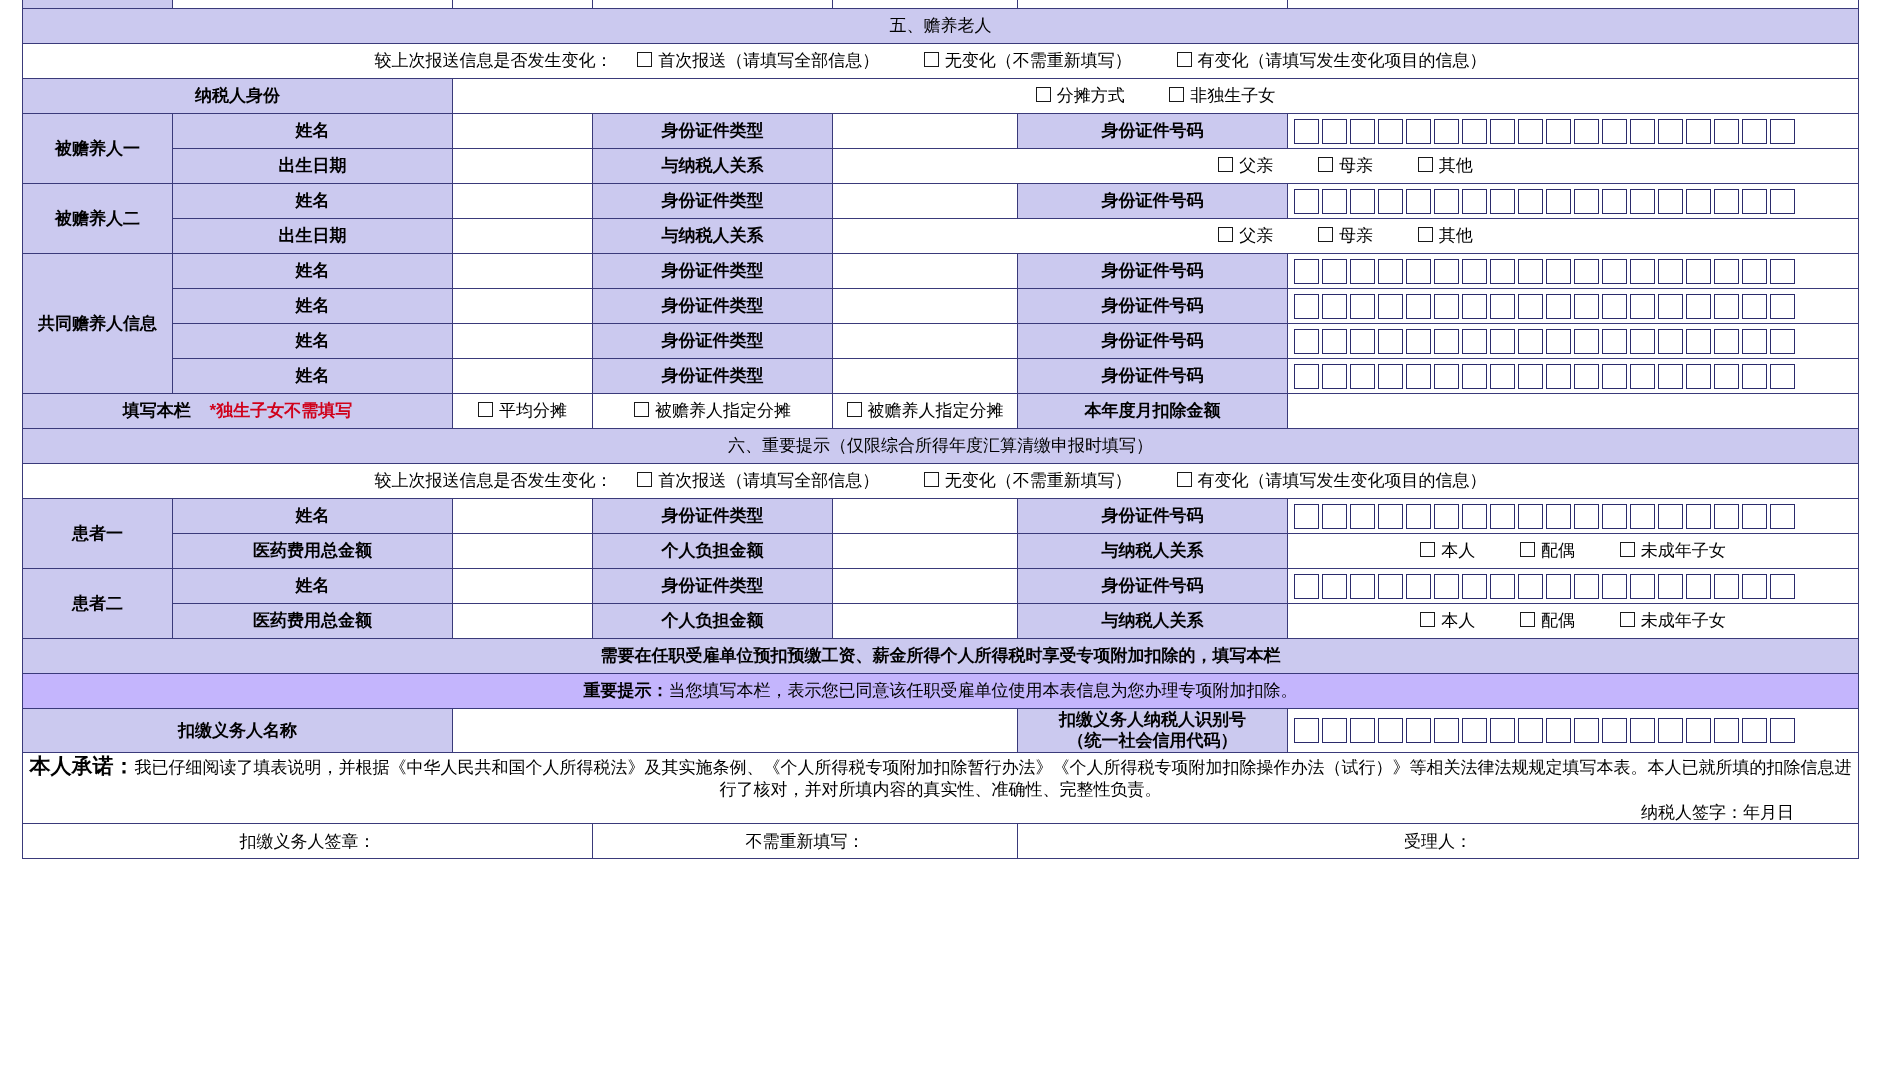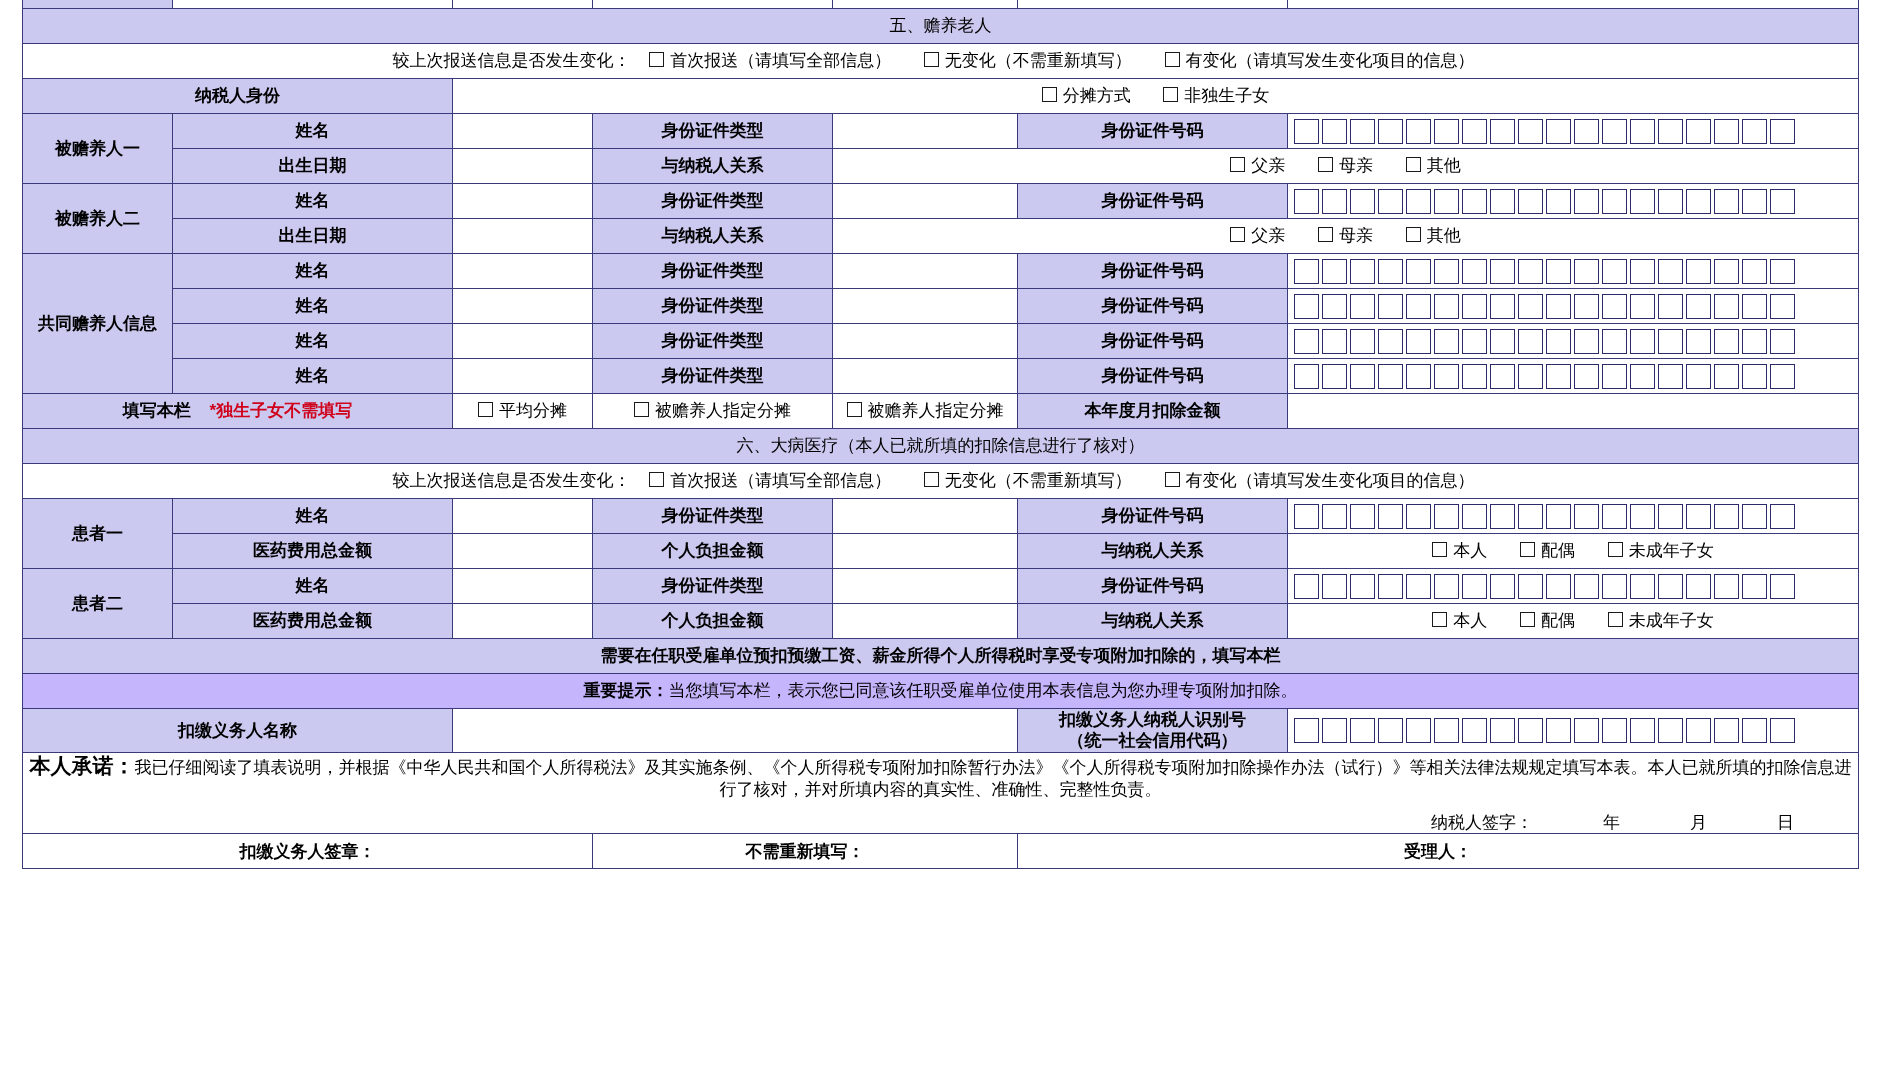--- a/index.html
+++ b/index.html
@@ -7,28 +7,28 @@
   #page{width:1882px;height:1066px;position:relative;overflow:hidden;background:#fff;}
   table.form{border-collapse:collapse;width:1836px;margin:0 22px;table-layout:fixed;}
   table.form td{border:1px solid #3a3a7a;font-size:17px;text-align:center;vertical-align:middle;padding:0 4px;height:34px;line-height:1.25;}
   .hdr{background:#cbc9ef;font-weight:normal;font-size:19px;height:36px;}
   .lbl{background:#cbc9ef;font-weight:bold;}
   .white{background:#ffffff;}
   .red{color:#d0021b;}
   .boxes{display:flex;gap:3px;justify-content:flex-start;align-items:center;padding-left:2px;}
   .boxes span{display:inline-block;width:23px;height:23px;border:1px solid #2b2b6b;background:#fff;}
   .chk{display:inline-block;width:13px;height:13px;border:1px solid #1a1a1a;margin-right:6px;vertical-align:-1px;background:#fff;}
-  .opt{display:inline-block;margin:0 14px;white-space:nowrap;}
+  .opt{display:inline-block;margin:0 20px;white-space:nowrap;}
   .band{background:#cbc9ef;font-weight:bold;font-size:22px;height:46px;}
   .band2{background:#c4b5fd;font-size:20px;height:44px;text-align:right;padding-right:10px;}
   .band2 b{font-weight:bold;}
   .pledge{background:#ffffff;text-align:left;font-size:17px;padding:8px 10px;line-height:1.65;height:auto;}
   .pledge .big{font-size:21px;font-weight:bold;}
-  .sign-row td{height:40px;text-align:left;padding-left:8px;font-size:17px;background:#fff;font-weight:bold;}
-  .sig-line{display:flex;justify-content:flex-end;gap:70px;padding-right:60px;margin-top:12px;font-size:17px;}
+  .sign-row td{height:40px;text-align:left;padding-left:8px;font-size:17px;background:#fff;}
+  .sig-line{display:flex;justify-content:flex-end;padding-right:60px;margin-top:2px;font-size:17px;}
   .two-line{font-size:15px;line-height:1.25;}
 </style>
 </head>
 <body>
 
 <div id="page">
 
   <table class="form">
     <colgroup>
       <col style="width:150px">
@@ -280,21 +280,21 @@
         <span class="red" style="margin-left:14px">*独生子女不需填写</span>
       </td>
       <td class="white"><i class="chk"></i><span>平均分摊</span></td>
       <td class="white"><i class="chk"></i><span>被赡养人指定分摊</span></td>
       <td class="white"><i class="chk"></i><span>被赡养人指定分摊</span></td>
       <td class="lbl">本年度月扣除金额</td>
       <td class="white"></td>
     </tr>
 
     <tr>
-      <td class="hdr" colspan="7">六、大病医疗（本人已就所填的扣除信息进行了核对）</td>
+      <td class="hdr" colspan="7">六、重要提示（仅限综合所得年度汇算清缴申报时填写）</td>
     </tr>
 
     <tr>
       <td class="white" colspan="7">
         <span>较上次报送信息是否发生变化：</span>
         <span class="opt"><i class="chk"></i><span>首次报送（请填写全部信息）</span></span>
         <span class="opt"><i class="chk"></i><span>无变化（不需重新填写）</span></span>
         <span class="opt"><i class="chk"></i><span>有变化（请填写发生变化项目的信息）</span></span>
       </td>
     </tr>

